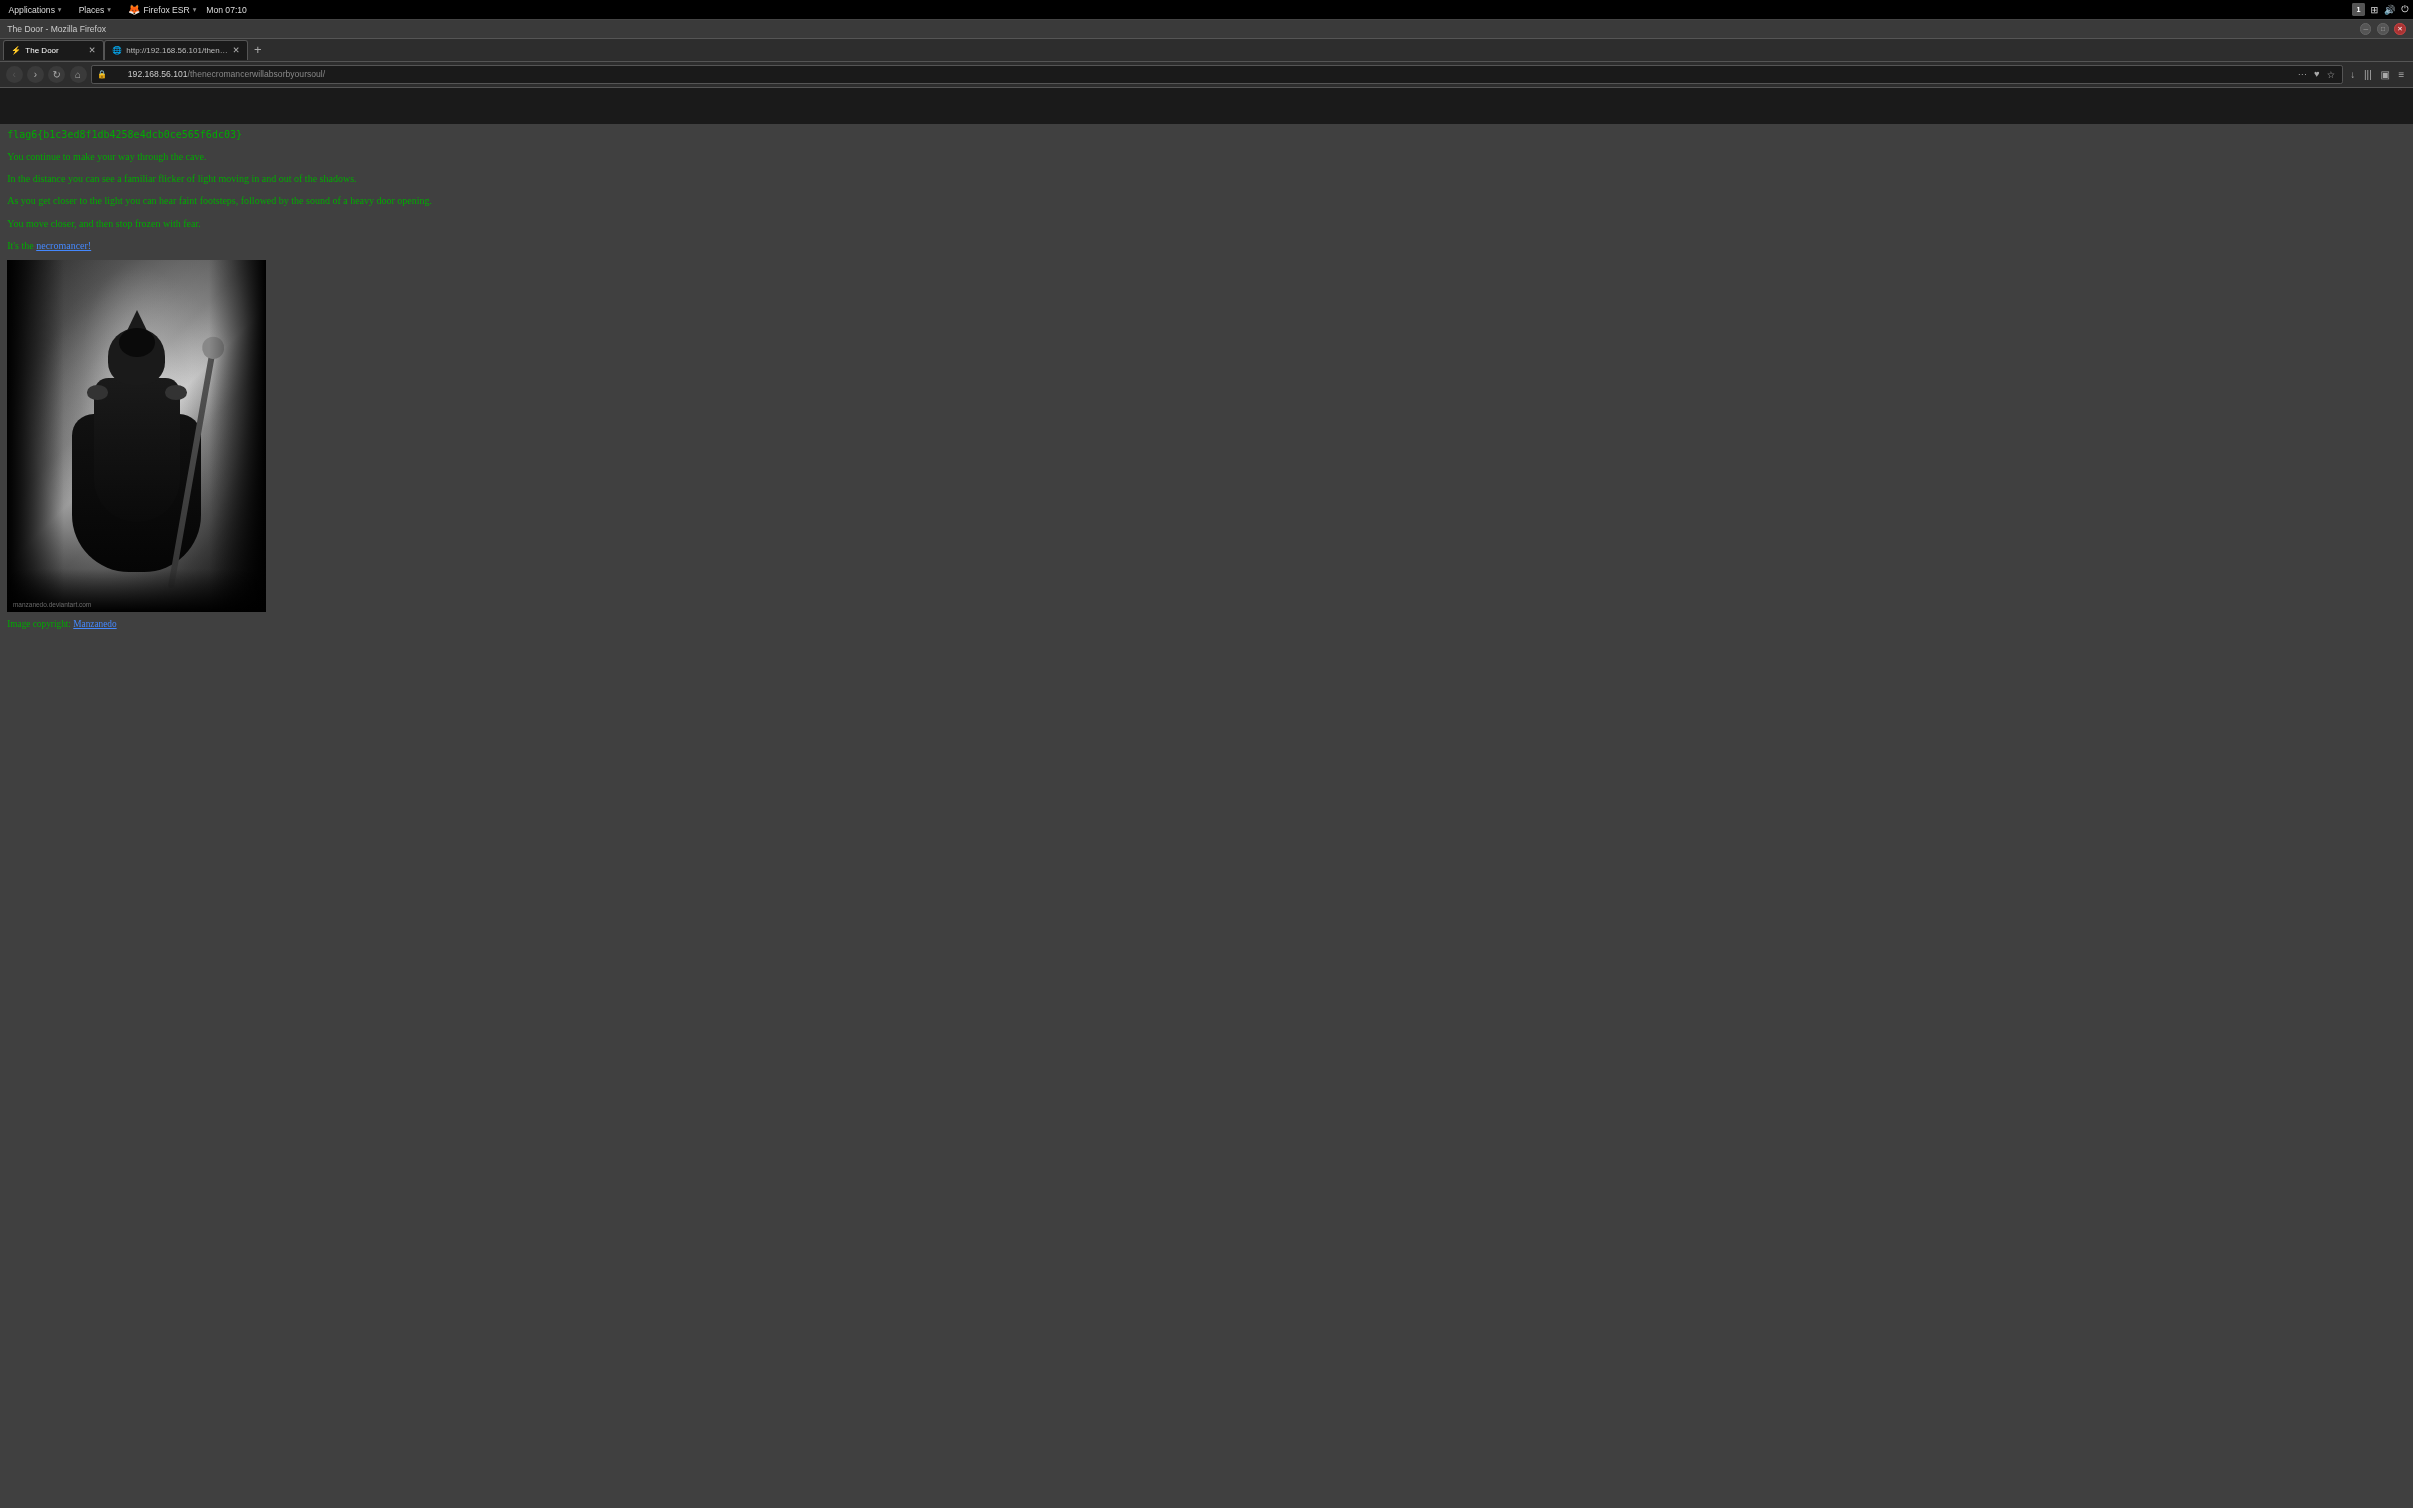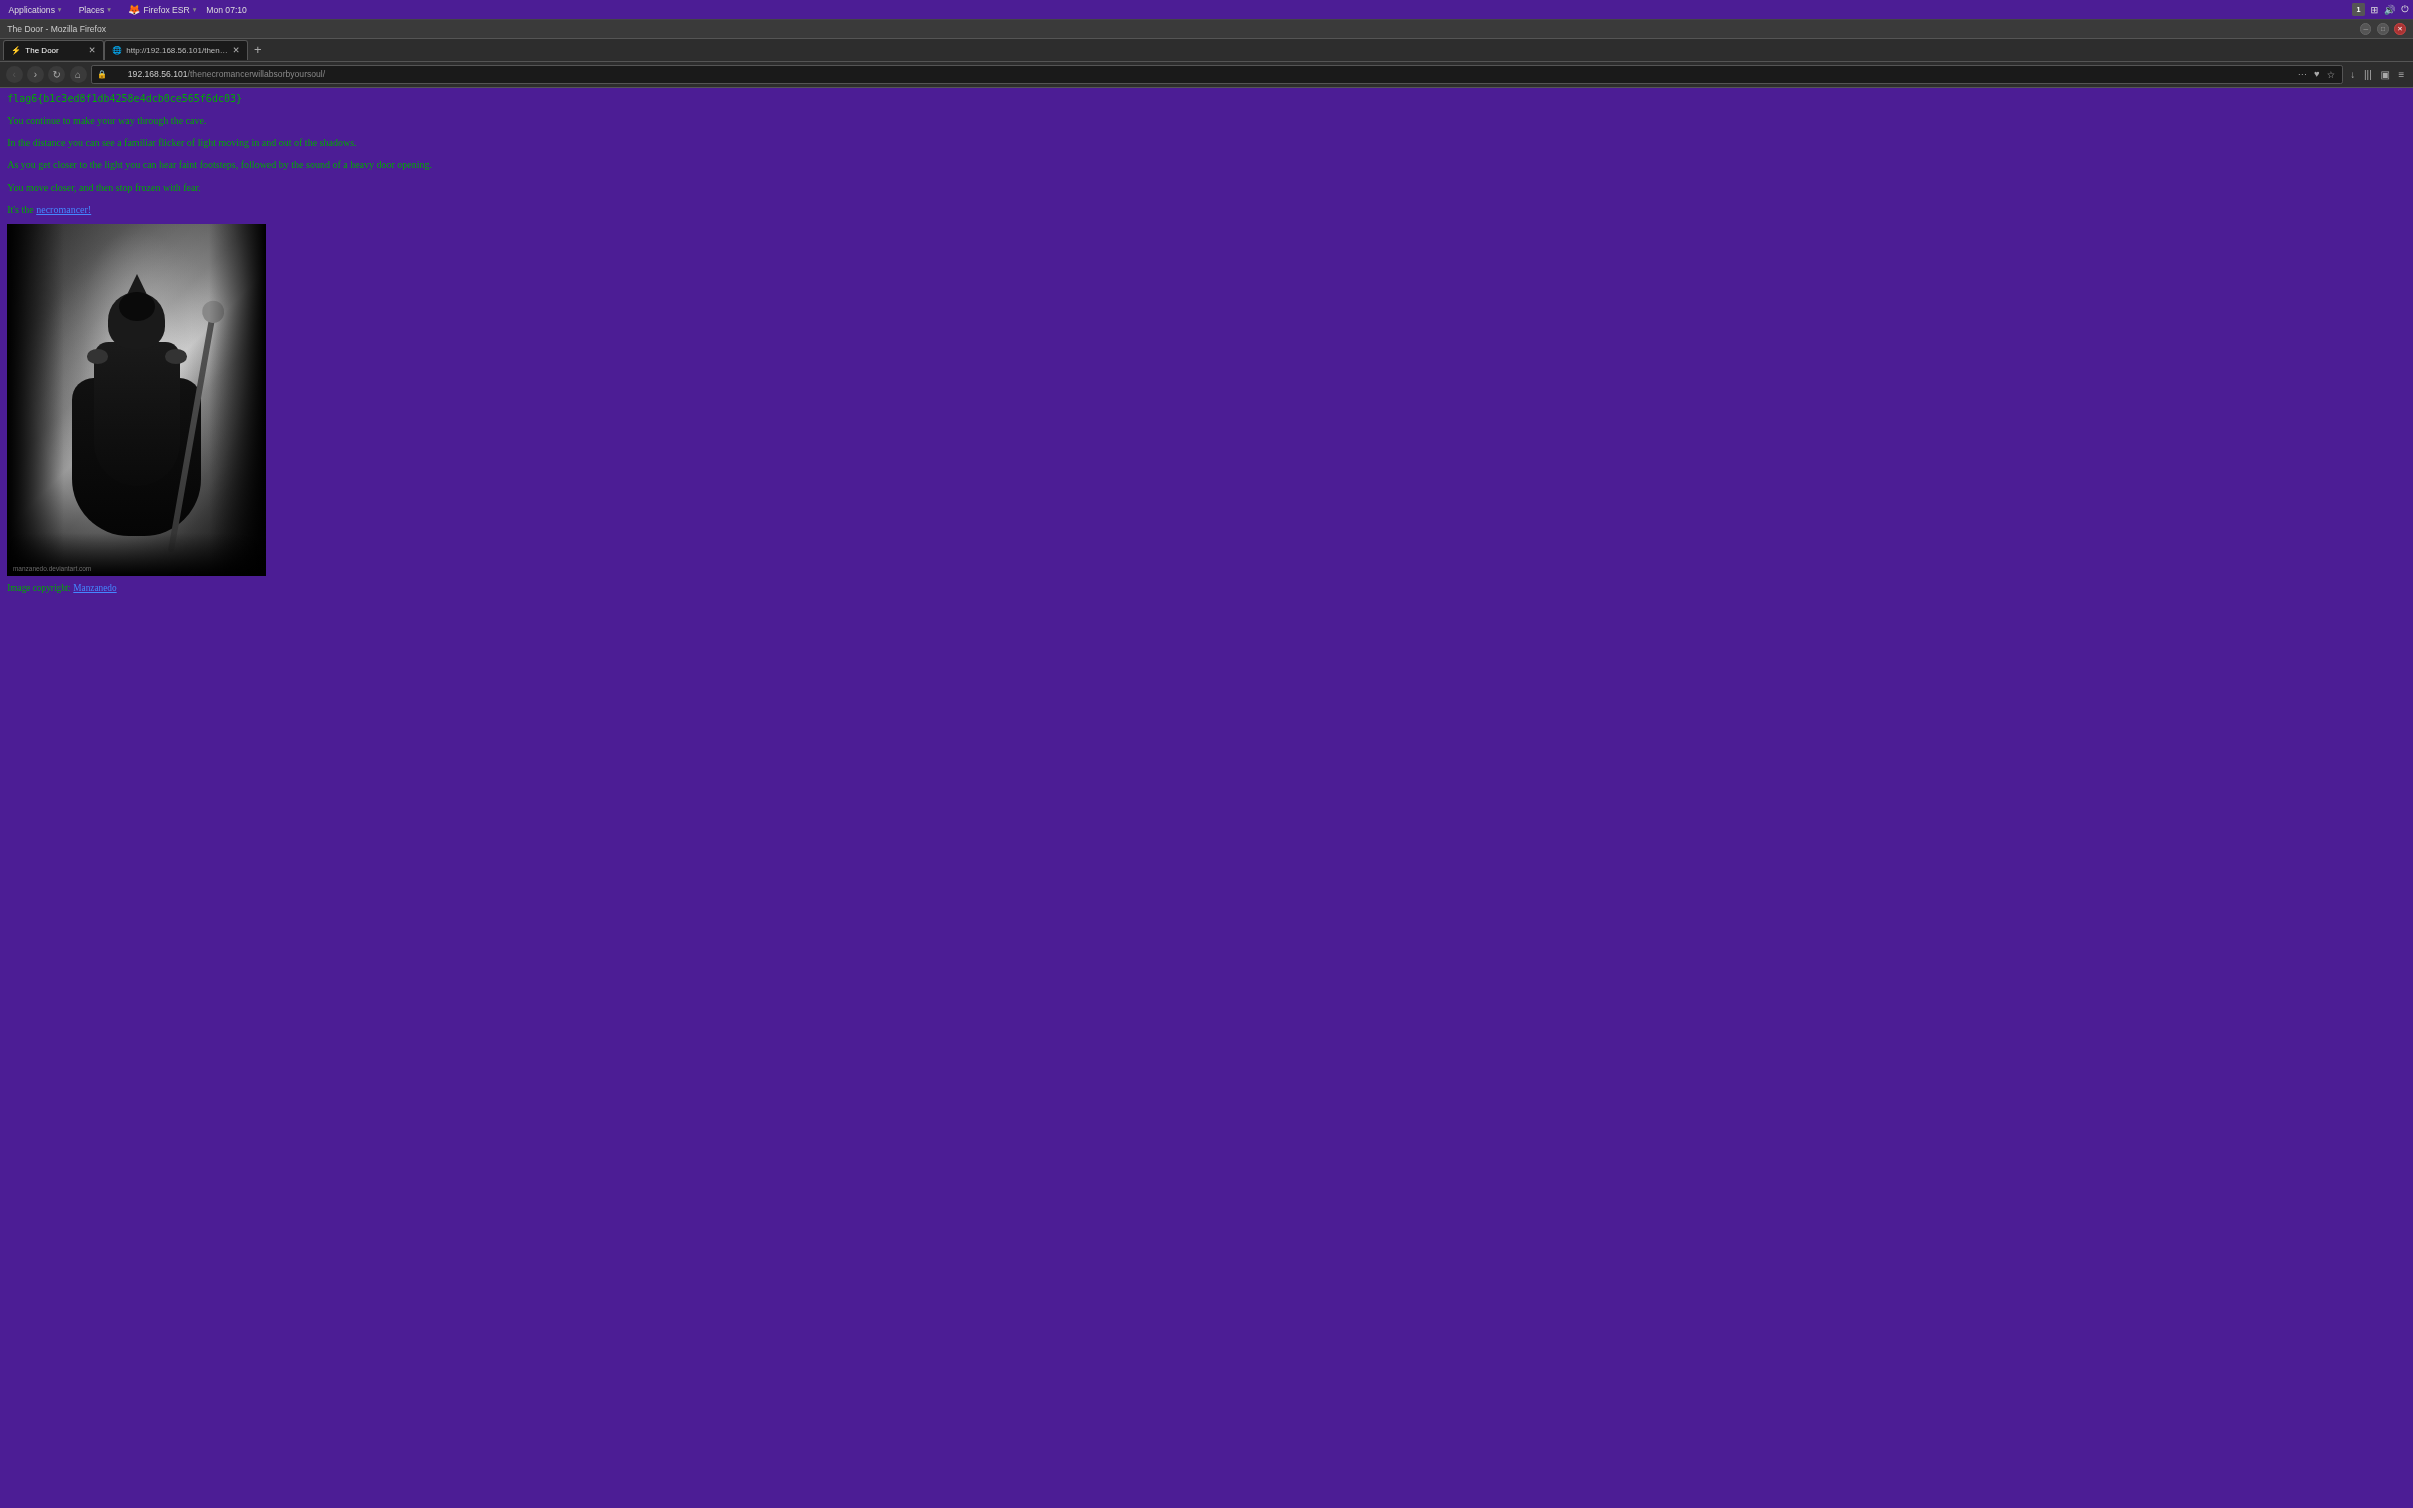--- a/index.html
+++ b/index.html
@@ -11,21 +11,21 @@
       font-size: 9.3px;
       overflow: hidden;
       width: 100vw;
       height: 100vh;
     }
 
     
     .taskbar {
       display: flex;
       align-items: center;
-      background: #4c1d95;
+      background: #000000;
       height: 20px;
       padding: 0 4.3px;
       gap: 5.7px;
       border-bottom: 0.7px solid #444;
     }
 
     .taskbar-left {
       display: flex;
       align-items: center;
       gap: 8.6px;
@@ -232,25 +232,26 @@
 
     .toolbar-icon-btn {
       color: #aaa;
       font-size: 10px;
       cursor: pointer;
       padding: 1.4px 2.9px;
     }
 
     
     .page-content {
-      background: #4c1d95;
+      background: #404040;
       flex: 1;
       overflow-y: auto;
       padding: 5.7px 7.2px;
       position: relative;
+      margin-top: 36px;
     }
 
     .flag-text {
       color: #00aa00;
       font-size: 10px;
       font-family: monospace;
       margin-bottom: 8.6px;
     }
 
     .story-text {

